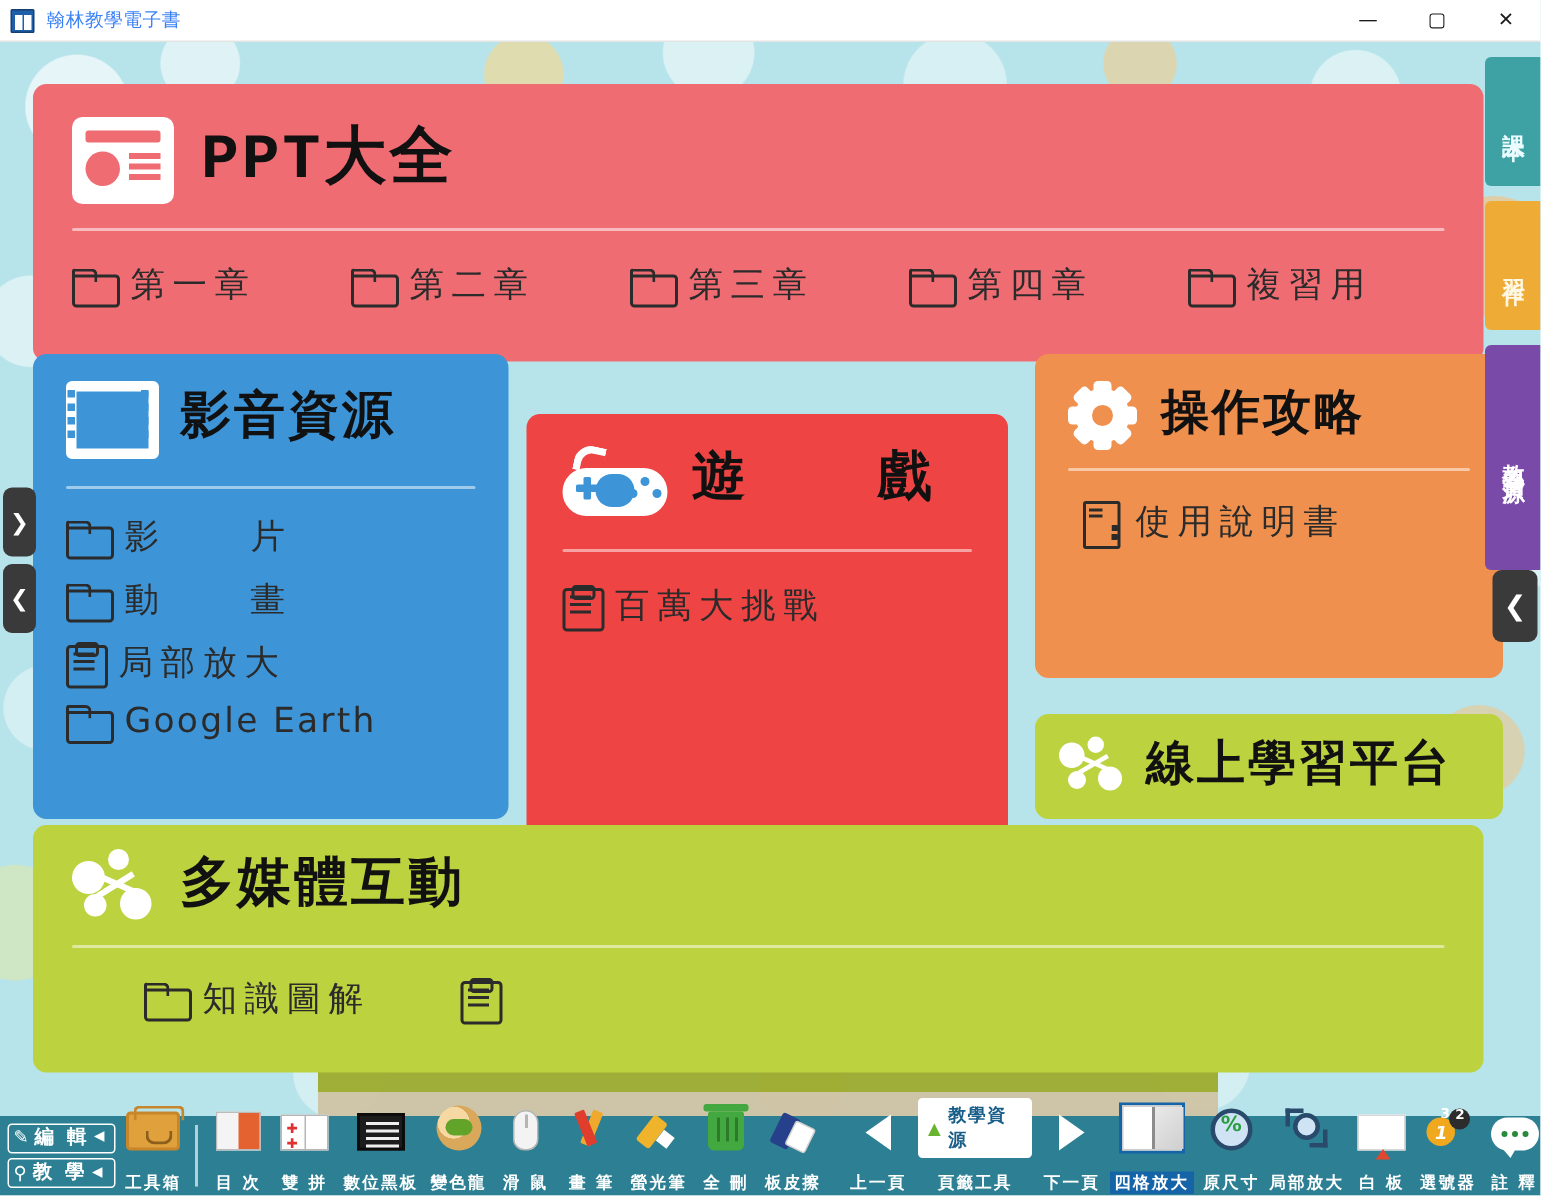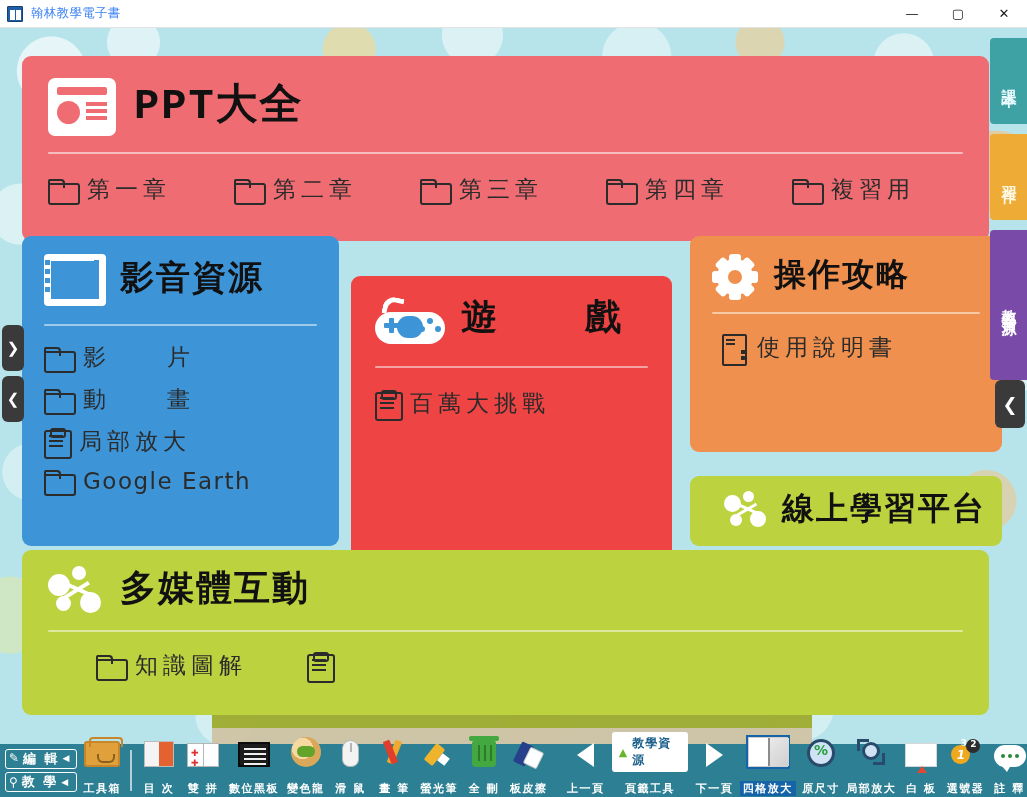--- a/index.html
+++ b/index.html
@@ -399,21 +399,21 @@
       <div style="margin-top:18px; padding-left:10px;">
         <div class="item">
           <span class="ico-manual">
               <i></i>
             </span>
           <span class="item-label">使用說明書</span>
         </div>
       </div>
     </div>
 
-    <div class="card" style="left:690px; top:448px; width:312px; height:70px; background:#bcd23f; padding:0 16px; display:flex; align-items:center;justify-content:flex-end;">
+    <div class="card" style="left:690px; top:448px; width:312px; height:70px; background:#bcd23f; padding:0 16px; display:flex; align-items:center;">
       <span style="width:46px;height:40px;position:relative;display:inline-block;margin-right:12px;flex:0 0 auto;">
         <span style="position:absolute;left:0;top:4px;width:17px;height:17px;border-radius:50%;background:#fff;"></span>
         <span style="position:absolute;left:19px;top:0;width:11px;height:11px;border-radius:50%;background:#fff;"></span>
         <span style="position:absolute;left:6px;top:23px;width:12px;height:12px;border-radius:50%;background:#fff;"></span>
         <span style="position:absolute;left:26px;top:20px;width:16px;height:16px;border-radius:50%;background:#fff;"></span>
         <span style="position:absolute;left:12px;top:17px;width:26px;height:3px;background:#fff;transform:rotate(24deg);"></span>
         <span style="position:absolute;left:12px;top:17px;width:22px;height:3px;background:#fff;transform:rotate(-30deg);"></span>
       </span>
       <span class="hd-title" style="font-size:32px;">線上學習平台</span>
     </div>

